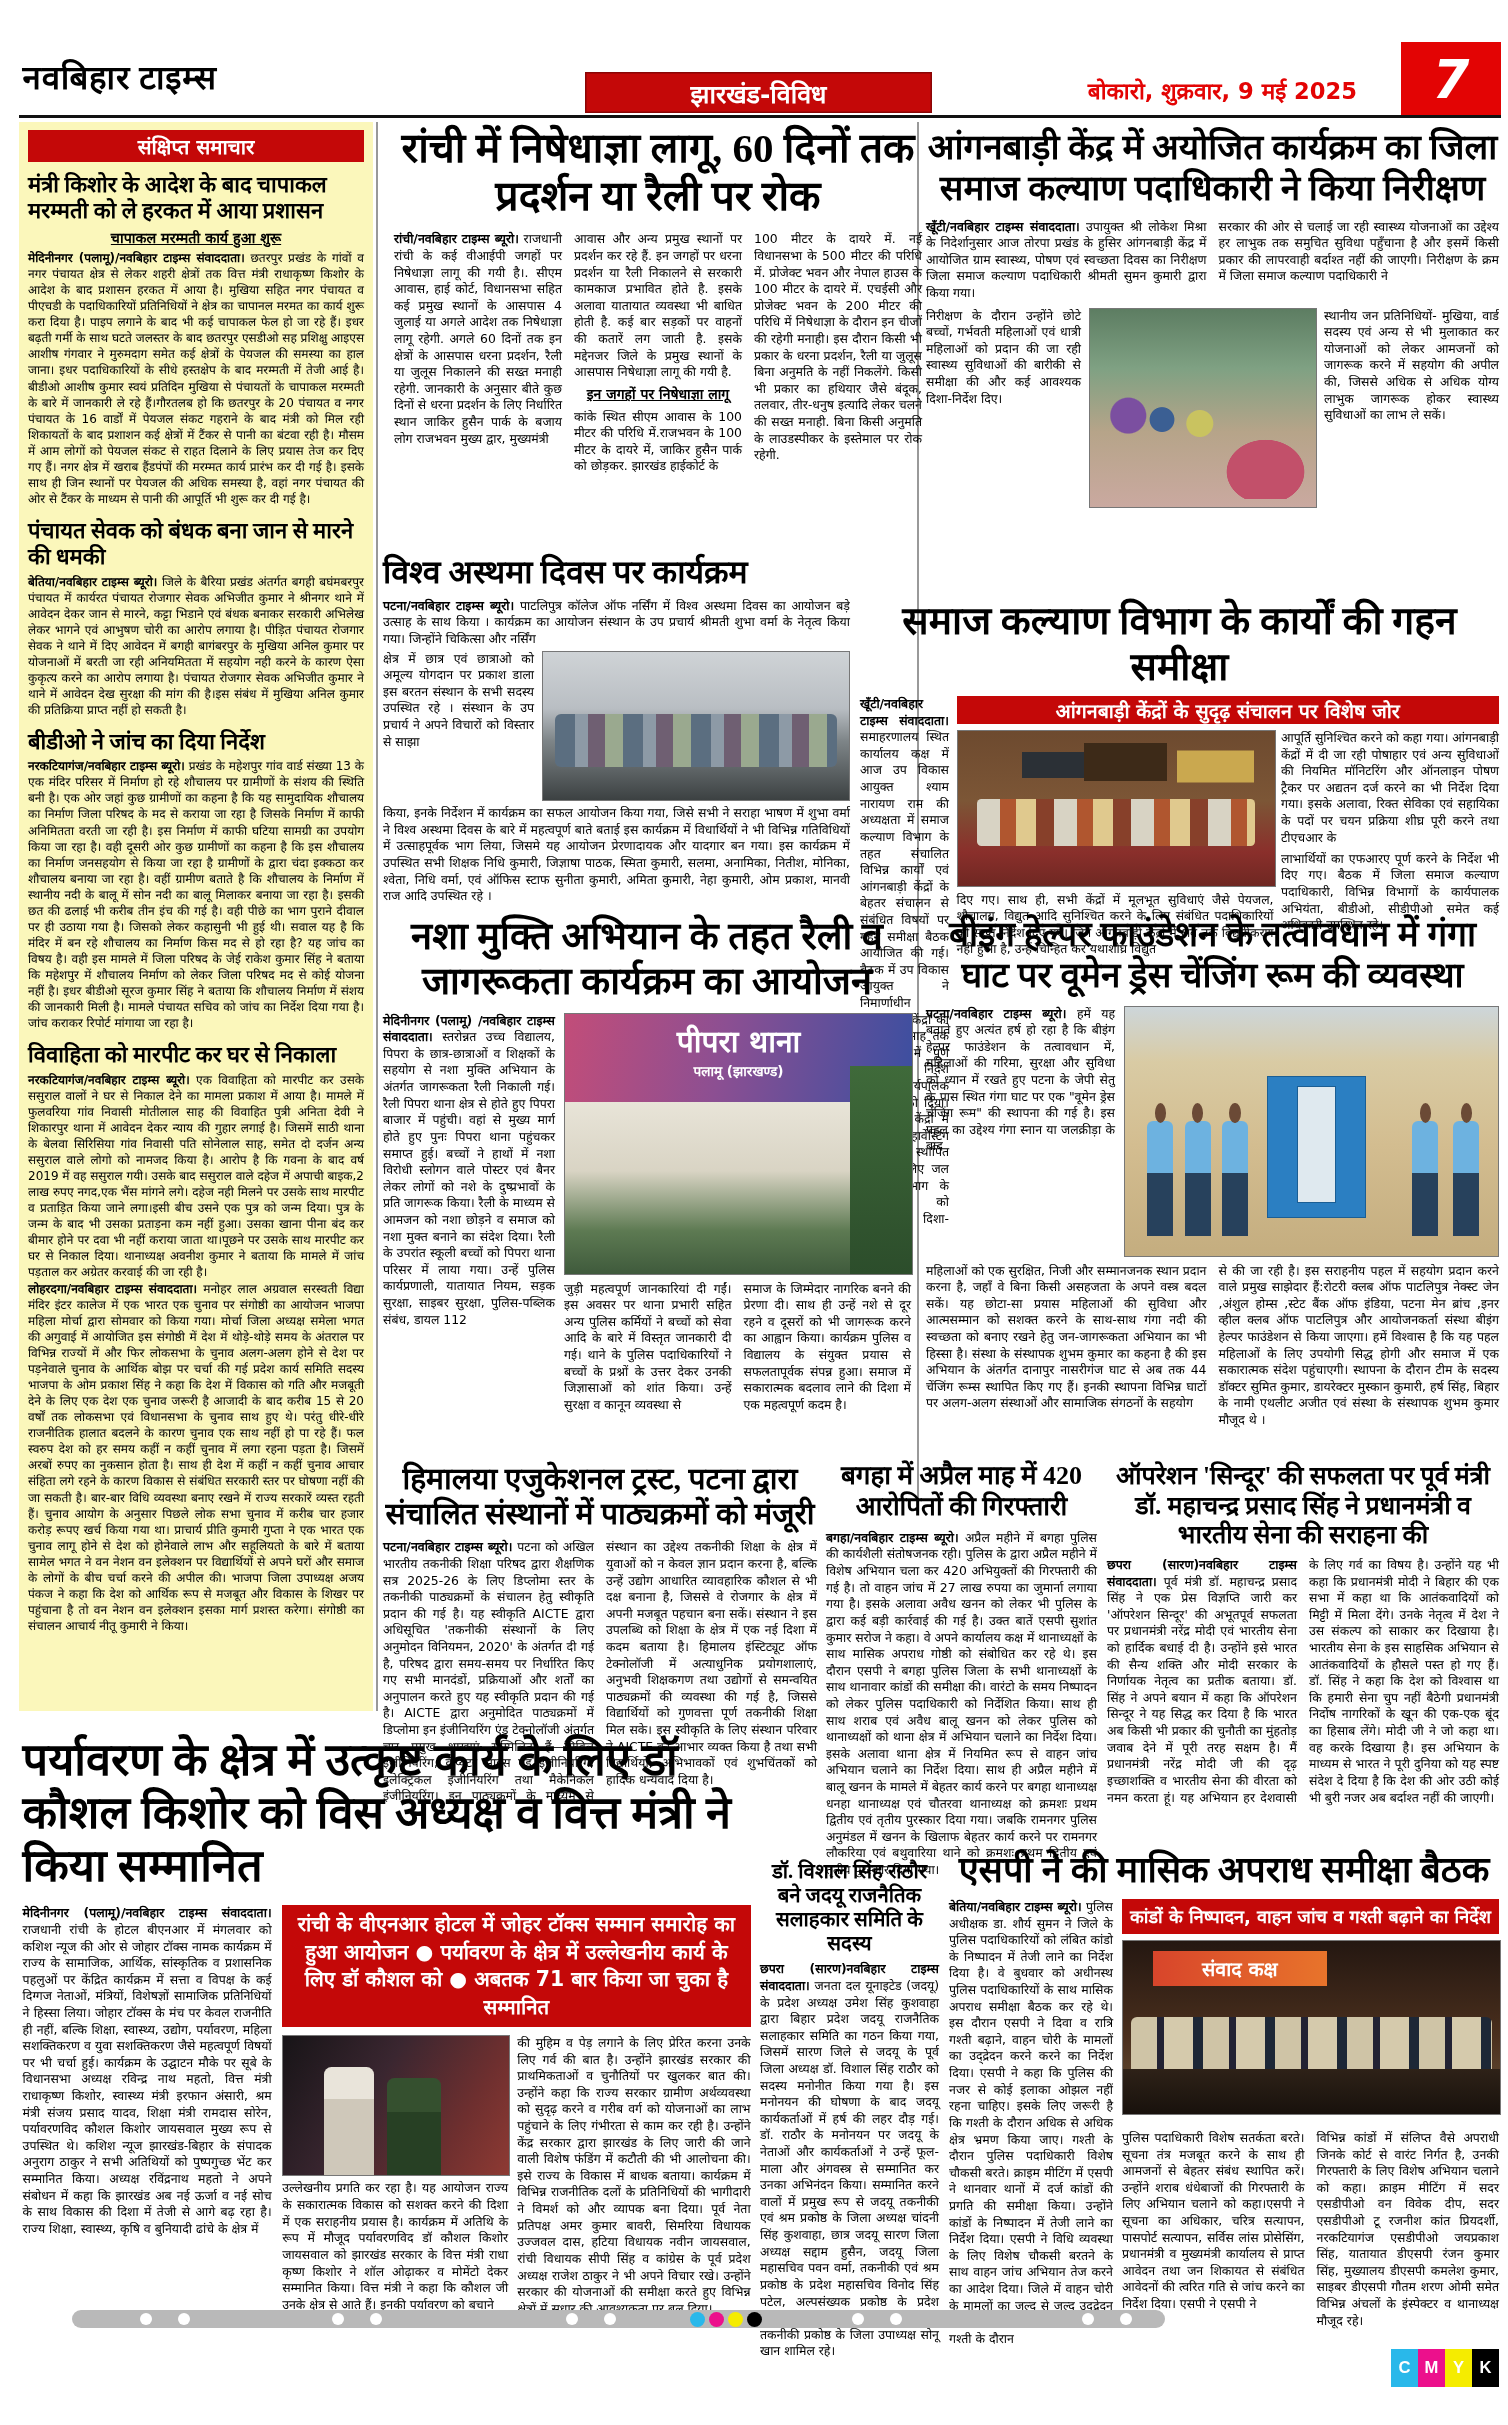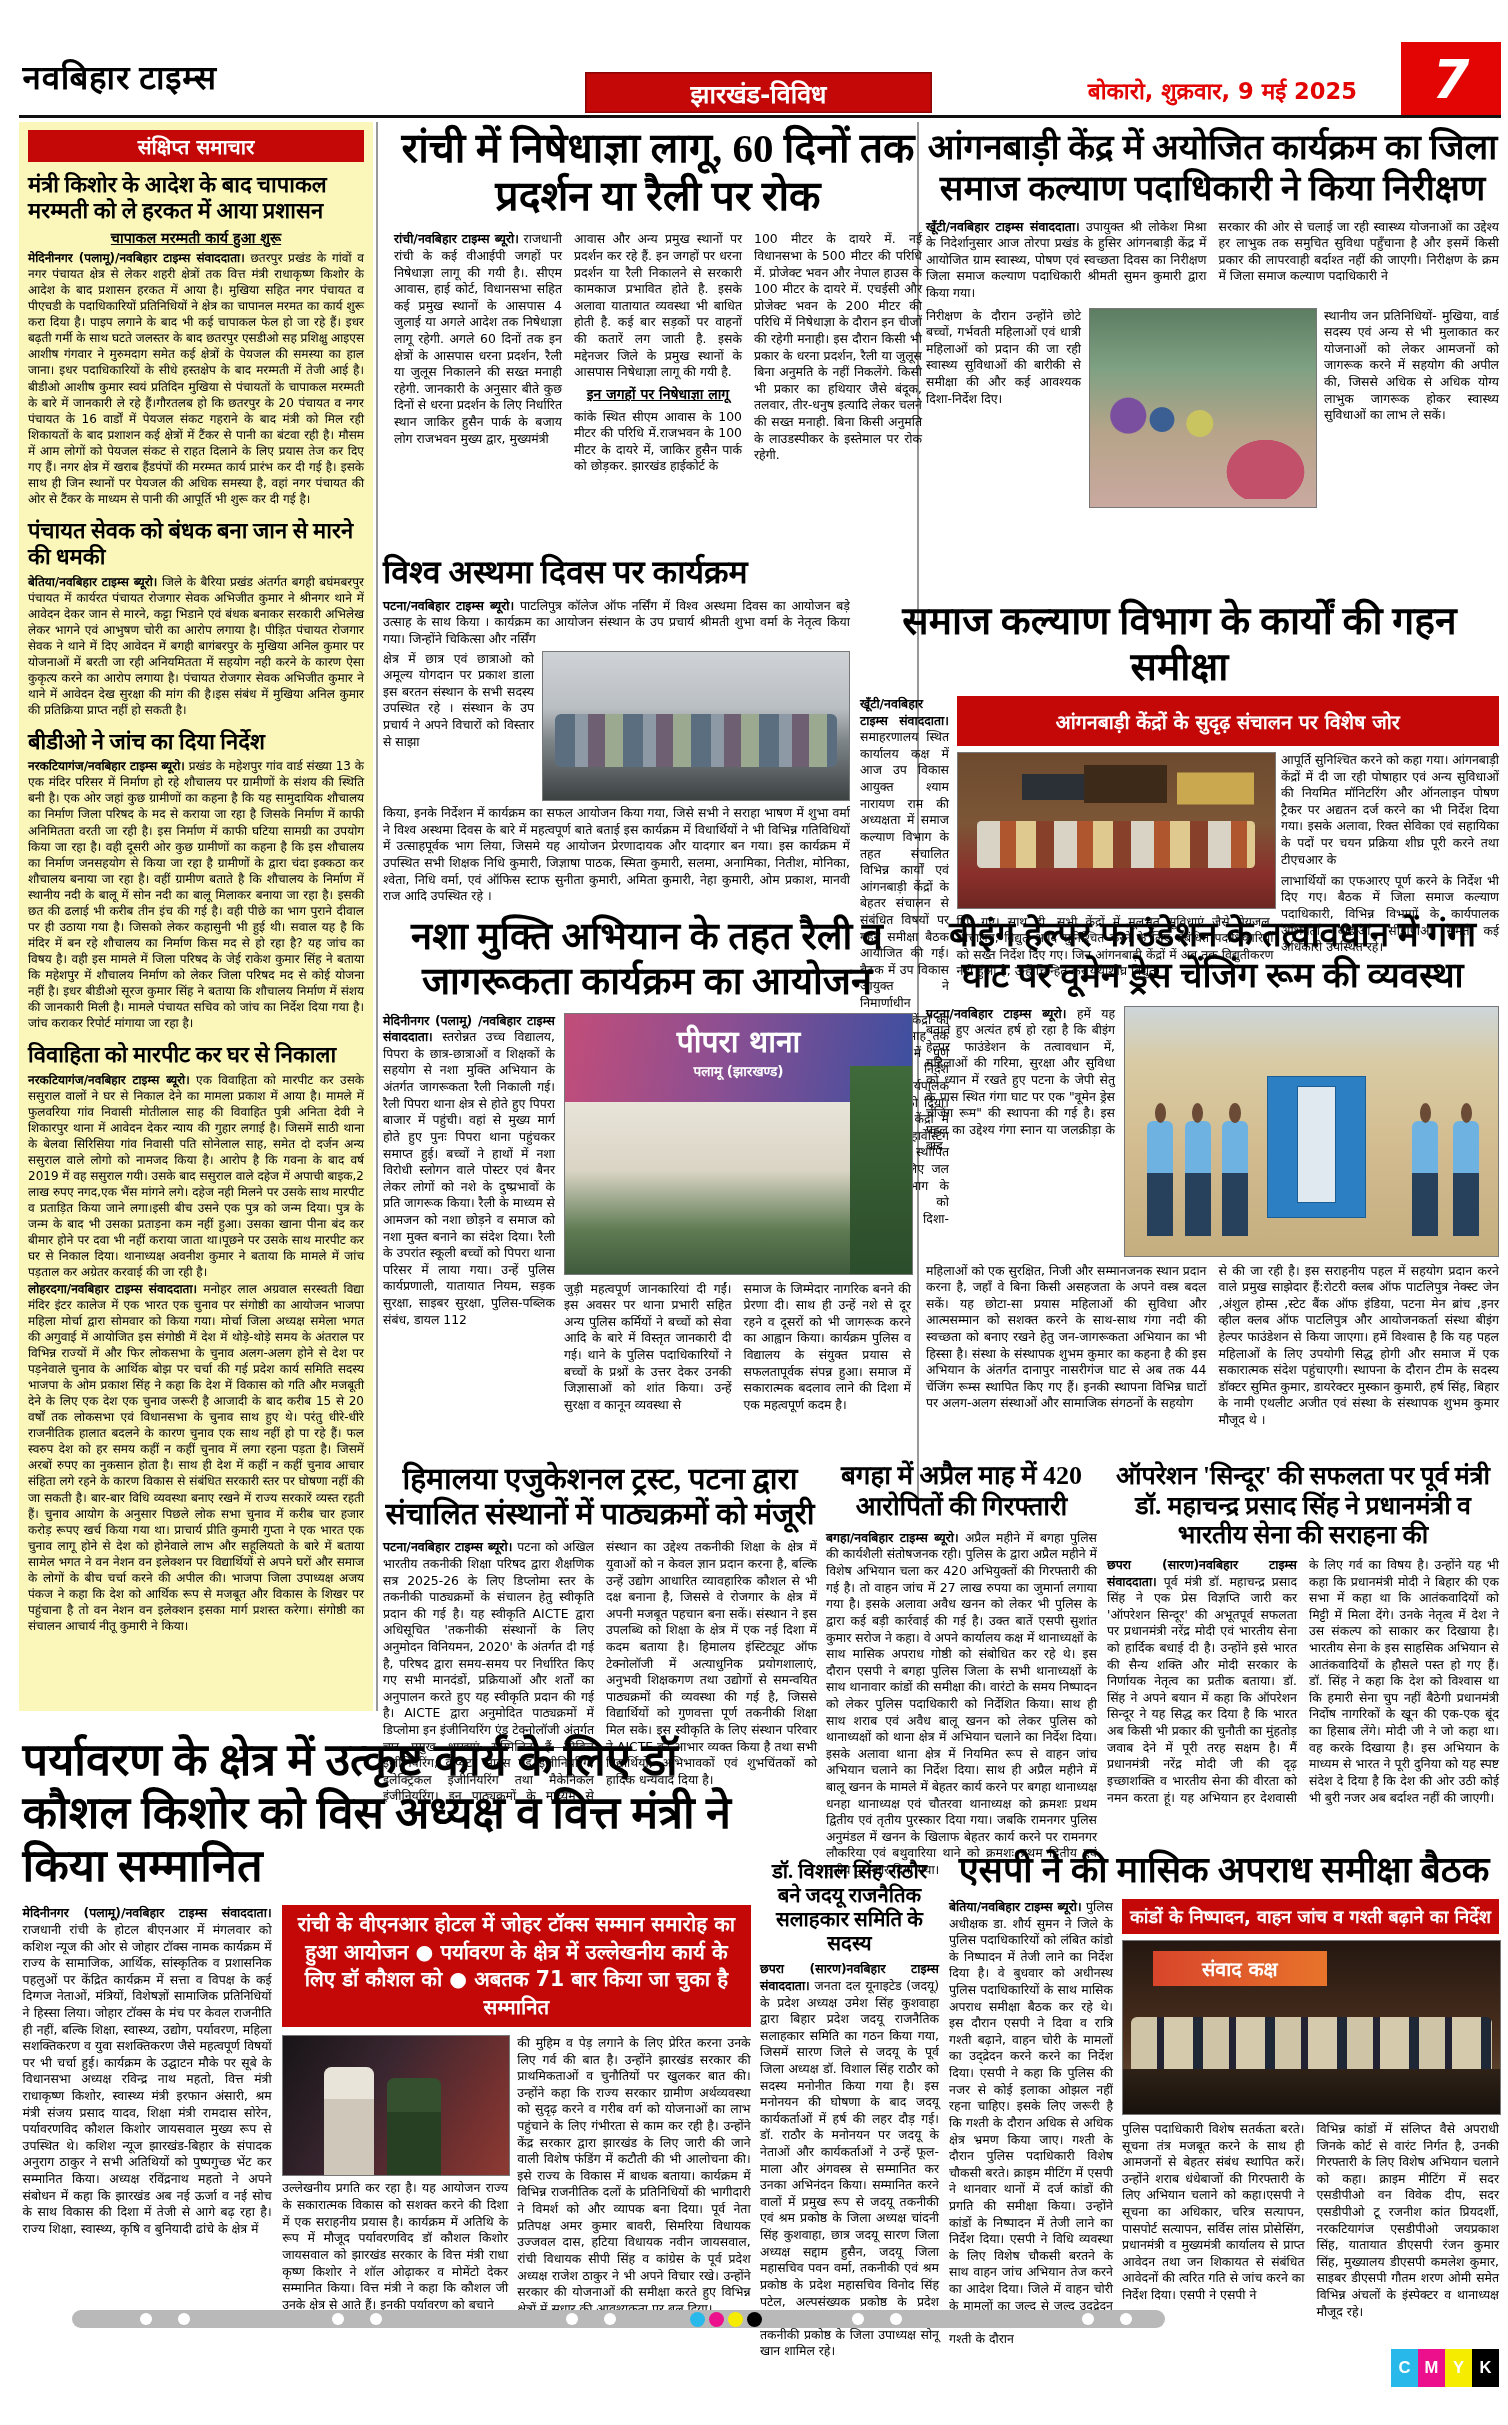--- a/index.html
+++ b/index.html
@@ -156,21 +156,21 @@
       <div class="photo ph-asthma" style="flex:1;height:148px;"></div>
     </div>
     <p class="bodytxt" style="margin:4.5px 0 0 0;">किया, इनके निर्देशन में कार्यक्रम का सफल आयोजन किया गया, जिसे सभी ने सराहा भाषण में शुभा वर्मा ने विश्व अस्थमा दिवस के बारे में महत्वपूर्ण बाते बताई इस कार्यक्रम में विधार्थियों ने भी विभिन्न गतिविधियों में उत्साहपूर्वक भाग लिया, जिसमे यह आयोजन प्रेरणादायक और यादगार बन गया। इस कार्यक्रम में उपस्थित सभी शिक्षक निधि कुमारी, जिज्ञाषा पाठक, स्मिता कुमारी, सलमा, अनामिका, नितीश, मोनिका, श्वेता, निधि वर्मा, एवं ऑफिस स्टाफ सुनीता कुमारी, अमिता कुमारी, नेहा कुमारी, ओम प्रकाश, मानवी राज आदि उपस्थित रहे ।</p>
   </div>
 
   <div class="abs" style="left:860px;top:598px;width:639px;">
     <div class="hl" style="font-size:39px;">समाज कल्याण विभाग के कार्यों की गहन समीक्षा</div>
     <div style="display:flex;gap:7.5px;margin-top:6px;">
       <div class="bodytxt" style="width:89px;"><b class="byline">खूँटी/नवबिहार टाइम्स संवाददाता।</b> <span>समाहरणालय स्थित कार्यालय कक्ष में आज उप विकास आयुक्त श्याम नारायण राम की अध्यक्षता में समाज कल्याण विभाग के तहत संचालित विभिन्न कार्यों एवं आंगनबाड़ी केंद्रों के बेहतर संचालन से संबंधित विषयों पर गहन समीक्षा बैठक आयोजित की गई। बैठक में उप विकास आयुक्त ने निमार्णाधीन आंगनबाड़ी केंद्रों का कार्य जून माह तक हर हाल में पूर्ण करने का निर्देश संबंधित कार्यपालक अभियंता को दिया। आंगनबाड़ी केंद्रों में रेन वाटर हार्वेस्टिंग सिस्टम स्थापित करने के लिए जल छाजन विभाग के अधिकारियों को आवश्यक दिशा-निर्देश</span></div>
       <div style="flex:1;">
-        <div class="red-band" style="height:50px;font-size:19.6px;">आंगनबाड़ी केंद्रों के सुदृढ़ संचालन पर विशेष जोर</div>
+        <div class="red-band" style="height:28px;font-size:19.6px;">आंगनबाड़ी केंद्रों के सुदृढ़ संचालन पर विशेष जोर</div>
         <div style="display:flex;gap:7.5px;margin-top:6px;">
           <div style="width:317px;">
             <div class="photo ph-samaj" style="width:317px;height:155px;"></div>
             <div class="cols" style="margin-top:4.5px;">
               <div class="col bodytxt">दिए गए। साथ ही, सभी केंद्रों में मूलभूत सुविधाएं जैसे पेयजल, शौचालय, विद्युत आदि सुनिश्चित करने के लिए संबंधित पदाधिकारियों को सख्त निर्देश दिए गए। जिन आंगनबाड़ी केंद्रों में अब तक विद्युतीकरण नहीं हुआ है, उन्हें चिन्हित कर यथाशीघ्र विद्युत</div>
             </div>
           </div>
           <div style="flex:1;">
             <div class="bodytxt">आपूर्ति सुनिश्चित करने को कहा गया। आंगनबाड़ी केंद्रों में दी जा रही पोषाहार एवं अन्य सुविधाओं की नियमित मॉनिटरिंग और ऑनलाइन पोषण ट्रैकर पर अद्यतन दर्ज करने का भी निर्देश दिया गया। इसके अलावा, रिक्त सेविका एवं सहायिका के पदों पर चयन प्रक्रिया शीघ्र पूरी करने तथा टीएचआर के</div>
             <div class="bodytxt" style="margin-top:4.5px;">लाभार्थियों का एफआरए पूर्ण करने के निर्देश भी दिए गए। बैठक में जिला समाज कल्याण पदाधिकारी, विभिन्न विभागों के कार्यपालक अभियंता, बीडीओ, सीडीपीओ समेत कई अधिकारी उपस्थित रहे।</div>
@@ -261,21 +261,21 @@
     <div class="hl" style="font-size:36px;">एसपी ने की मासिक अपराध समीक्षा बैठक</div>
     <div style="display:flex;gap:9px;margin-top:7.5px;">
       <div class="bodytxt" style="width:164px;"><b class="byline">बेतिया/नवबिहार टाइम्स ब्यूरो।</b> <span>पुलिस अधीक्षक डा. शौर्य सुमन ने जिले के पुलिस पदाधिकारियों को लंबित कांडो के निष्पादन में तेजी लाने का निर्देश दिया है। वे बुधवार को अधीनस्थ पुलिस पदाधिकारियों के साथ मासिक अपराध समीक्षा बैठक कर रहे थे। इस दौरान एसपी ने दिवा व रात्रि गश्ती बढ़ाने, वाहन चोरी के मामलों का उद्द्रेदन करने करने का निर्देश दिया। एसपी ने कहा कि पुलिस की नजर से कोई इलाका ओझल नहीं रहना चाहिए। इसके लिए जरूरी है कि गश्ती के दौरान अधिक से अधिक क्षेत्र भ्रमण किया जाए। गश्ती के दौरान पुलिस पदाधिकारी विशेष चौकसी बरते। क्राइम मीटिंग में एसपी ने थानवार थानों में दर्ज कांडों की प्रगति की समीक्षा किया। उन्होंने कांडों के निष्पादन में तेजी लाने का निर्देश दिया। एसपी ने विधि व्यवस्था के लिए विशेष चौकसी बरतने के साथ वाहन जांच अभियान तेज करने का आदेश दिया। जिले में वाहन चोरी के मामलों का जल्द से जल्द उद्द्रेदन करने को कहा। एसपी ने कहा कि गश्ती के दौरान</span></div>
       <div style="flex:1;">
         <div class="red-band" style="height:35px;font-size:18px;">कांडों के निष्पादन, वाहन जांच व गश्ती बढ़ाने का निर्देश</div>
         <div class="photo ph-sp" style="width:100%;height:173px;margin-top:6px;">
           <div class="ph-sp-banner">संवाद कक्ष</div>
           <div class="ph-sp-men"></div>
           <div class="ph-sp-table"></div>
         </div>
-        <div class="cols" style="margin-top:6px;">
+        <div class="cols" style="margin-top:15px;">
           <div class="col bodytxt">पुलिस पदाधिकारी विशेष सतर्कता बरते। सूचना तंत्र मजबूत करने के साथ ही आमजनों से बेहतर संबंध स्थापित करें। उन्होंने शराब धंधेबाजों की गिरफ्तारी के लिए अभियान चलाने को कहा।एसपी ने सूचना का अधिकार, चरित्र सत्यापन, पासपोर्ट सत्यापन, सर्विस लांस प्रोसेसिंग, प्रधानमंत्री व मुख्यमंत्री कार्यालय से प्राप्त आवेदन तथा जन शिकायत से संबंधित आवेदनों की त्वरित गति से जांच करने का निर्देश दिया। एसपी ने एसपी ने</div>
           <div class="col bodytxt">विभिन्न कांडों में संलिप्त वैसे अपराधी जिनके कोर्ट से वारंट निर्गत है, उनकी गिरफ्तारी के लिए विशेष अभियान चलाने को कहा। क्राइम मीटिंग में सदर एसडीपीओ वन विवेक दीप, सदर एसडीपीओ टू रजनीश कांत प्रियदर्शी, नरकटियागंज एसडीपीओ जयप्रकाश सिंह, यातायात डीएसपी रंजन कुमार सिंह, मुख्यालय डीएसपी कमलेश कुमार, साइबर डीएसपी गौतम शरण ओमी समेत विभिन्न अंचलों के इंस्पेक्टर व थानाध्यक्ष मौजूद रहे।</div>
         </div>
       </div>
     </div>
   </div>
 
   <div class="abs regbar" style="left:72px;top:2310px;width:1093px;height:18px;">
     <div class="regdot" style="left:68px;"></div>
       <div class="regdot" style="left:106px;"></div>

